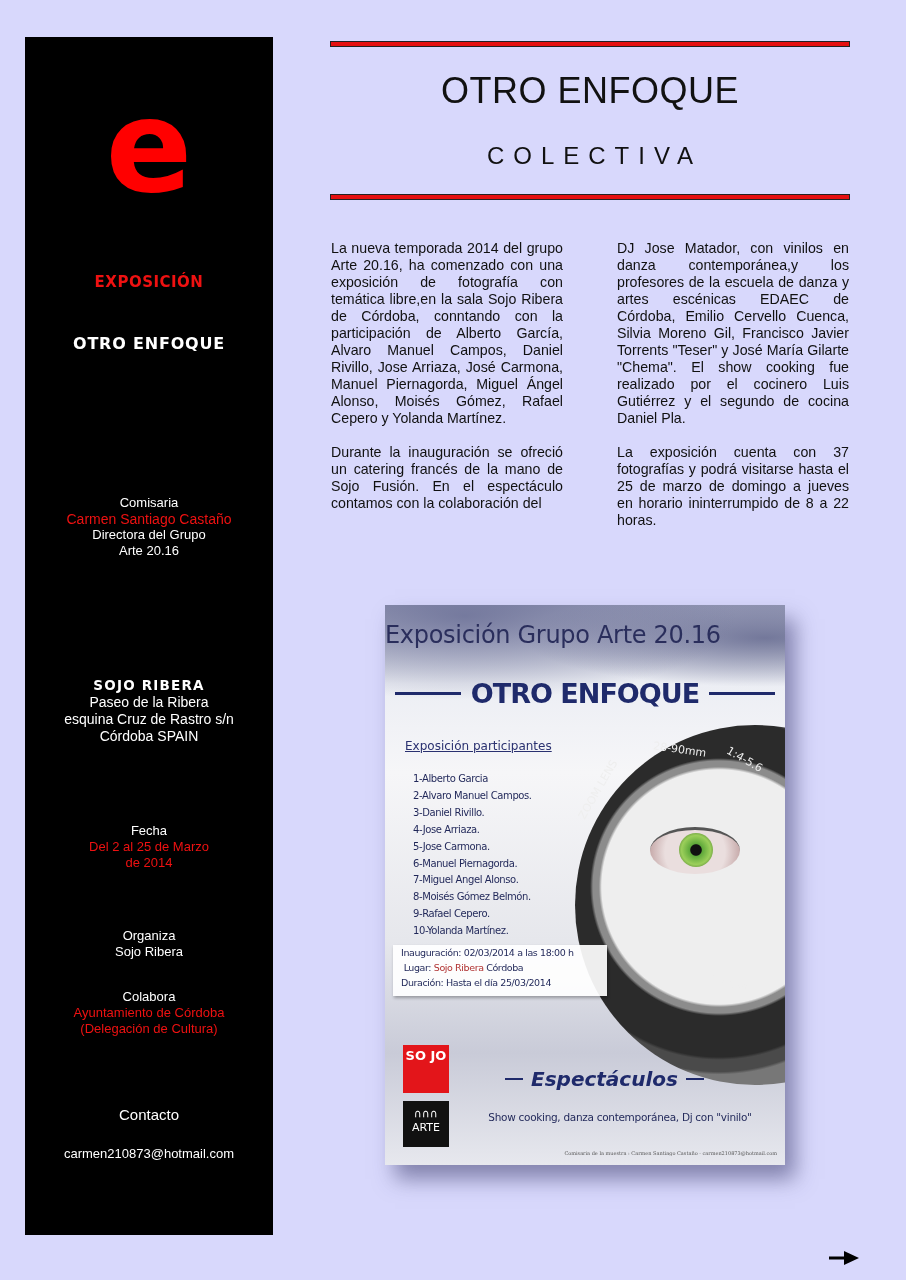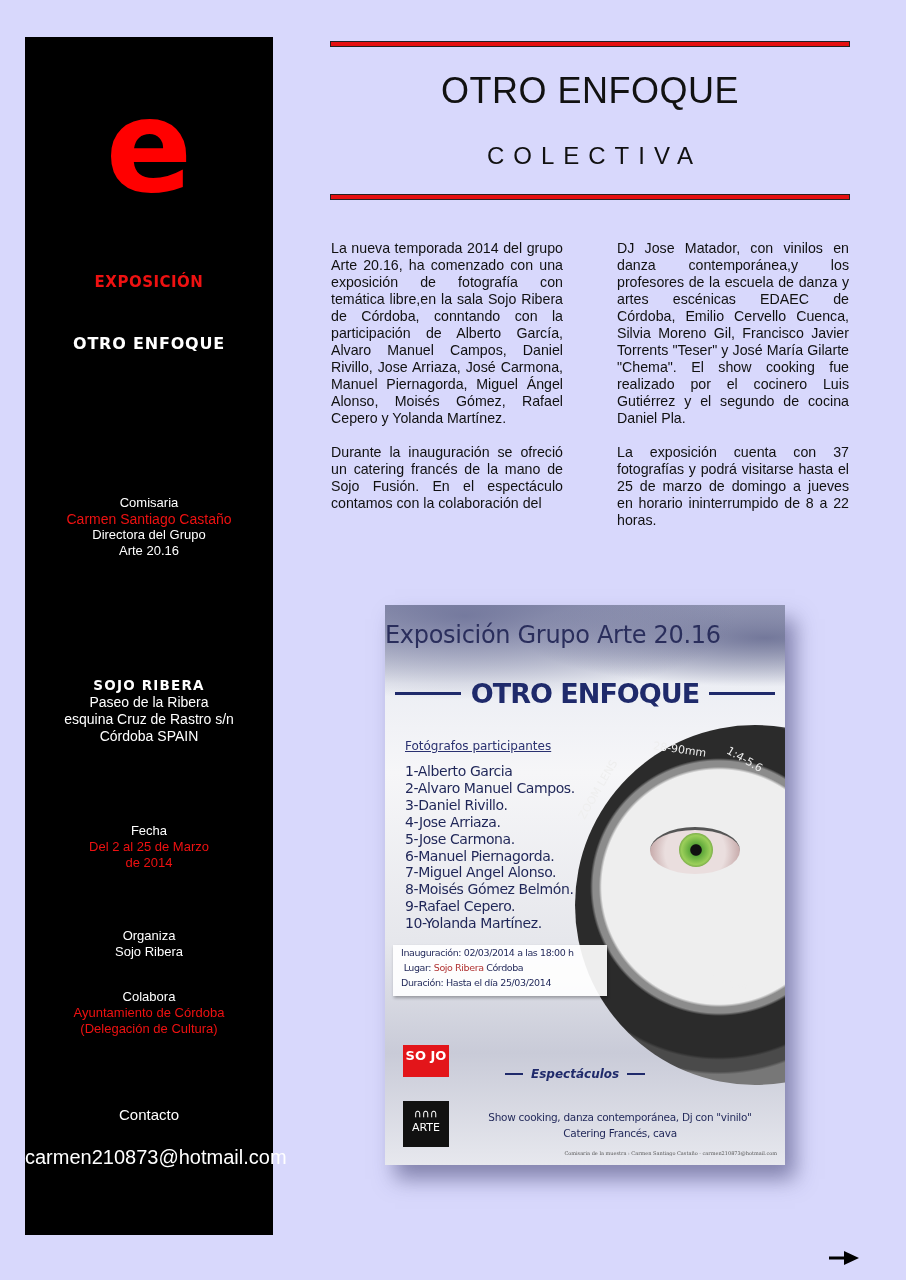--- a/index.html
+++ b/index.html
@@ -27,21 +27,21 @@
     font-size:16px; color:#fff; letter-spacing:0.8px;
   }
   .small { font-size:13px; line-height:16px; }
   .red { color:#ee1111; }
   .venue-name {
     font-family:"DejaVu Sans", sans-serif; font-weight:bold; font-size:13.5px;
     letter-spacing:1.2px; line-height:17px;
   }
   .venue-line { font-size:14px; line-height:17px; }
   .contact-label { font-size:15px; }
-  .contact-email { font-size:20px; }
+  .contact-email { font-size:13px; }
 
   
   .rule {
     position:absolute; left:330px; width:518px; height:4px;
     background:#e51010; border:1px solid #222; box-sizing:content-box;
   }
   .title {
     position:absolute; left:330px; width:520px; top:70px; text-align:center;
     font-size:36px; color:#111; letter-spacing:0.5px;
   }
@@ -99,42 +99,42 @@
   }
   .iris {
     position:absolute; left:29px; top:3px; width:34px; height:34px; border-radius:50%;
     background:radial-gradient(circle, #111 0 22%, #5ea83a 26%, #9bcf5a 60%, #2b5520 100%);
   }
   .p-sub {
     position:absolute; left:20px; top:134px; font-size:12px; text-decoration:underline;
     color:#2a3170;
   }
   .p-list {
-    position:absolute; left:20px; top:158px; margin:0; padding:0; list-style:none;
-    font-size:14px; line-height:16.9px; color:#1f2658; letter-spacing:-0.4px;
+    position:absolute; left:20px; top:158px; margin:8px; padding:0; list-style:none;
+    font-size:10px; line-height:16.9px; color:#1f2658; letter-spacing:-0.4px;
   }
   .p-info {
     position:absolute; left:8px; top:340px; width:200px; padding:0 6px 6px 8px;
     background:rgba(255,255,255,0.92); box-shadow:1px 2px 3px rgba(0,0,0,0.3);
     font-size:9.5px; line-height:15px; color:#1f2658; letter-spacing:-0.4px;
   }
   .p-info .venue-red { color:#b03030; }
   .p-logo-sojo {
-    position:absolute; left:18px; top:440px; width:46px; height:32px; background:#e3151a;
+    position:absolute; left:18px; top:440px; width:46px; height:48px; background:#e3151a;
     color:#fff; font-weight:bold; font-size:13px; line-height:14px; text-align:center; padding-top:4px; box-sizing:border-box;
   }
   .p-logo-arte {
     position:absolute; left:18px; top:496px; width:46px; height:46px; background:#111;
     color:#fff; font-size:11px; text-align:center; line-height:14px; padding-top:6px; box-sizing:border-box;
   }
   .p-espect-row {
     position:absolute; left:120px; top:462px; display:flex; align-items:center; gap:8px;
   }
   .p-espect-dash { width:18px; height:2px; background:#1f2a6b; }
-  .p-espect { font-weight:bold; font-style:italic; font-size:12px; color:#1f2a6b;text-align:right; }
+  .p-espect { font-weight:bold; font-style:italic; font-size:20px; color:#1f2a6b;text-align:right; }
   .p-shows {
     position:absolute; left:70px; width:330px; top:504px; text-align:center;
     font-size:10.5px; line-height:16px; color:#1f2658; letter-spacing:-0.3px;
   }
   .p-credit {
     position:absolute; right:8px; top:545px; font-size:5px; color:#555;
     font-family:"DejaVu Serif", serif;
   }
 
   
@@ -209,21 +209,21 @@
     <div class="iris"></div>
   </div>
 
   <div class="p-head">Exposición Grupo Arte 20.16</div>
   <div class="p-title-row">
     <span class="p-dash"></span>
     <span class="p-title">OTRO ENFOQUE</span>
     <span class="p-dash"></span>
   </div>
 
-  <div class="p-sub">Fotógrafos participantes</div>
+  <div class="p-sub">Exposición participantes</div>
   <ul class="p-list">
     <li>1-Alberto Garcia</li>
     <li>2-Alvaro Manuel Campos.</li>
     <li>3-Daniel Rivillo.</li>
     <li>4-Jose Arriaza.</li>
     <li>5-Jose Carmona.</li>
     <li>6-Manuel Piernagorda.</li>
     <li>7-Miguel Angel Alonso.</li>
     <li>8-Moisés Gómez Belmón.</li>
     <li>9-Rafael Cepero.</li>
@@ -242,21 +242,20 @@
     <div>ARTE</div>
   </div>
 
   <div class="p-espect-row">
     <span class="p-espect-dash"></span>
     <span class="p-espect">Espectáculos</span>
     <span class="p-espect-dash"></span>
   </div>
   <div class="p-shows">
     <div>Show cooking, danza contemporánea, Dj con "vinilo"</div>
-    <div>Catering Francés, cava</div>
   </div>
   <div class="p-credit">Comisaria de la muestra : Carmen Santiago Castaño - carmen210873@hotmail.com</div>
 </div>
 
 <div class="next-arrow">
   <svg width="32" height="20" viewBox="0 0 32 20">
     <line x1="1" y1="10" x2="18" y2="10" stroke="#000" stroke-width="3"></line>
     <polygon points="16,3 31,10 16,17" fill="#000"></polygon>
   </svg>
 </div>

